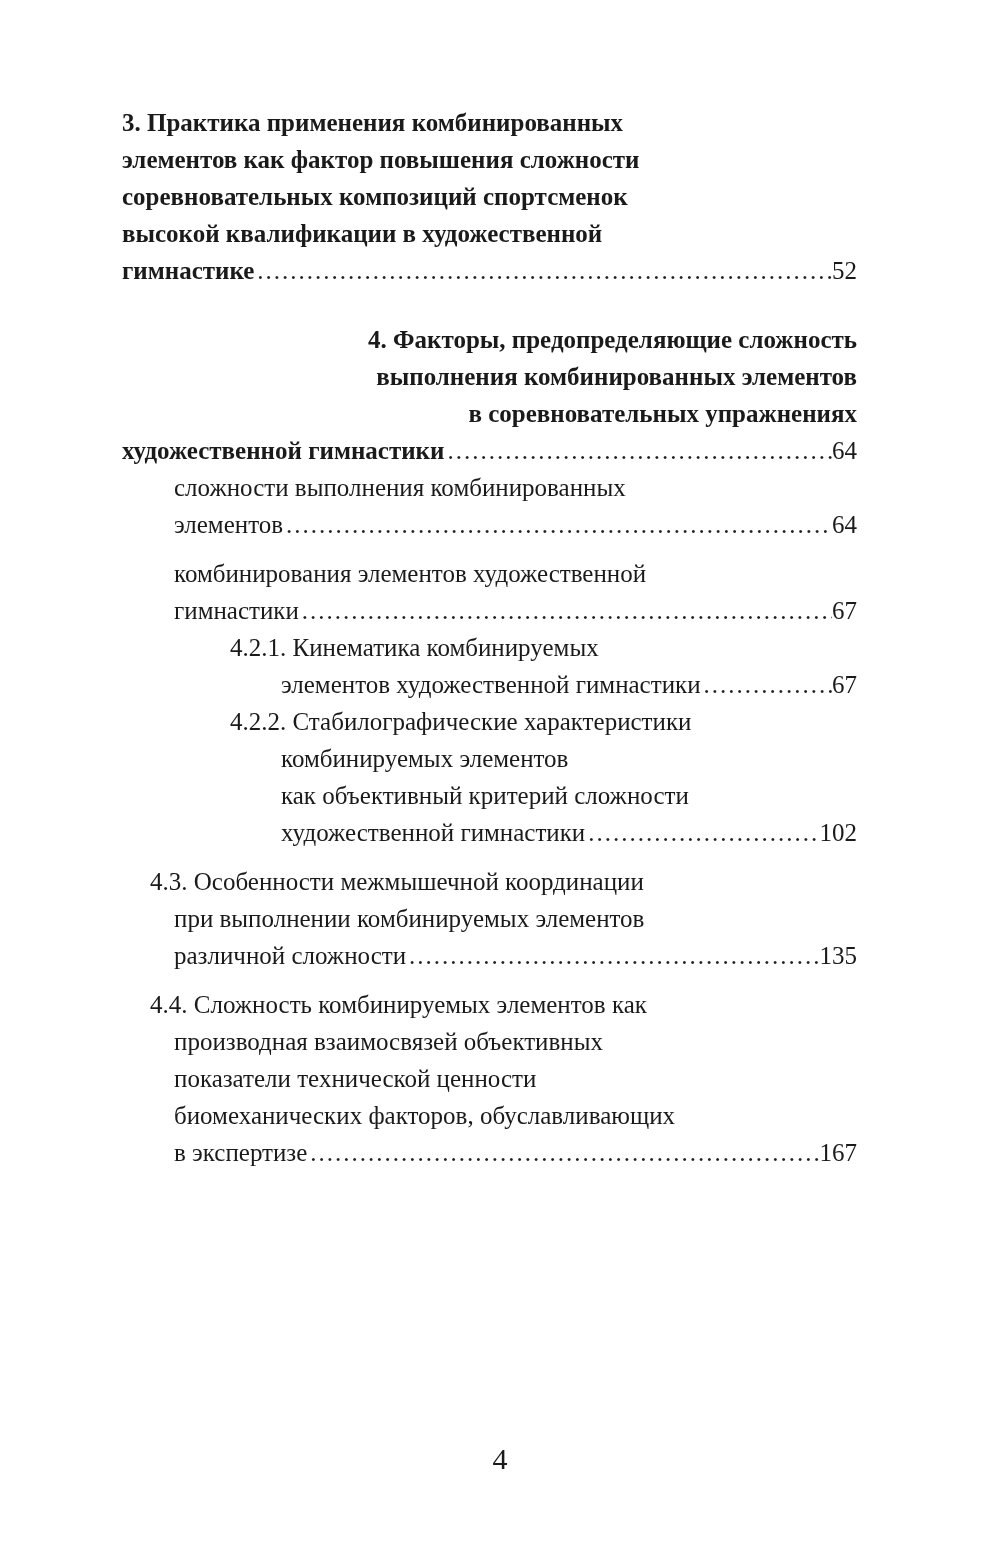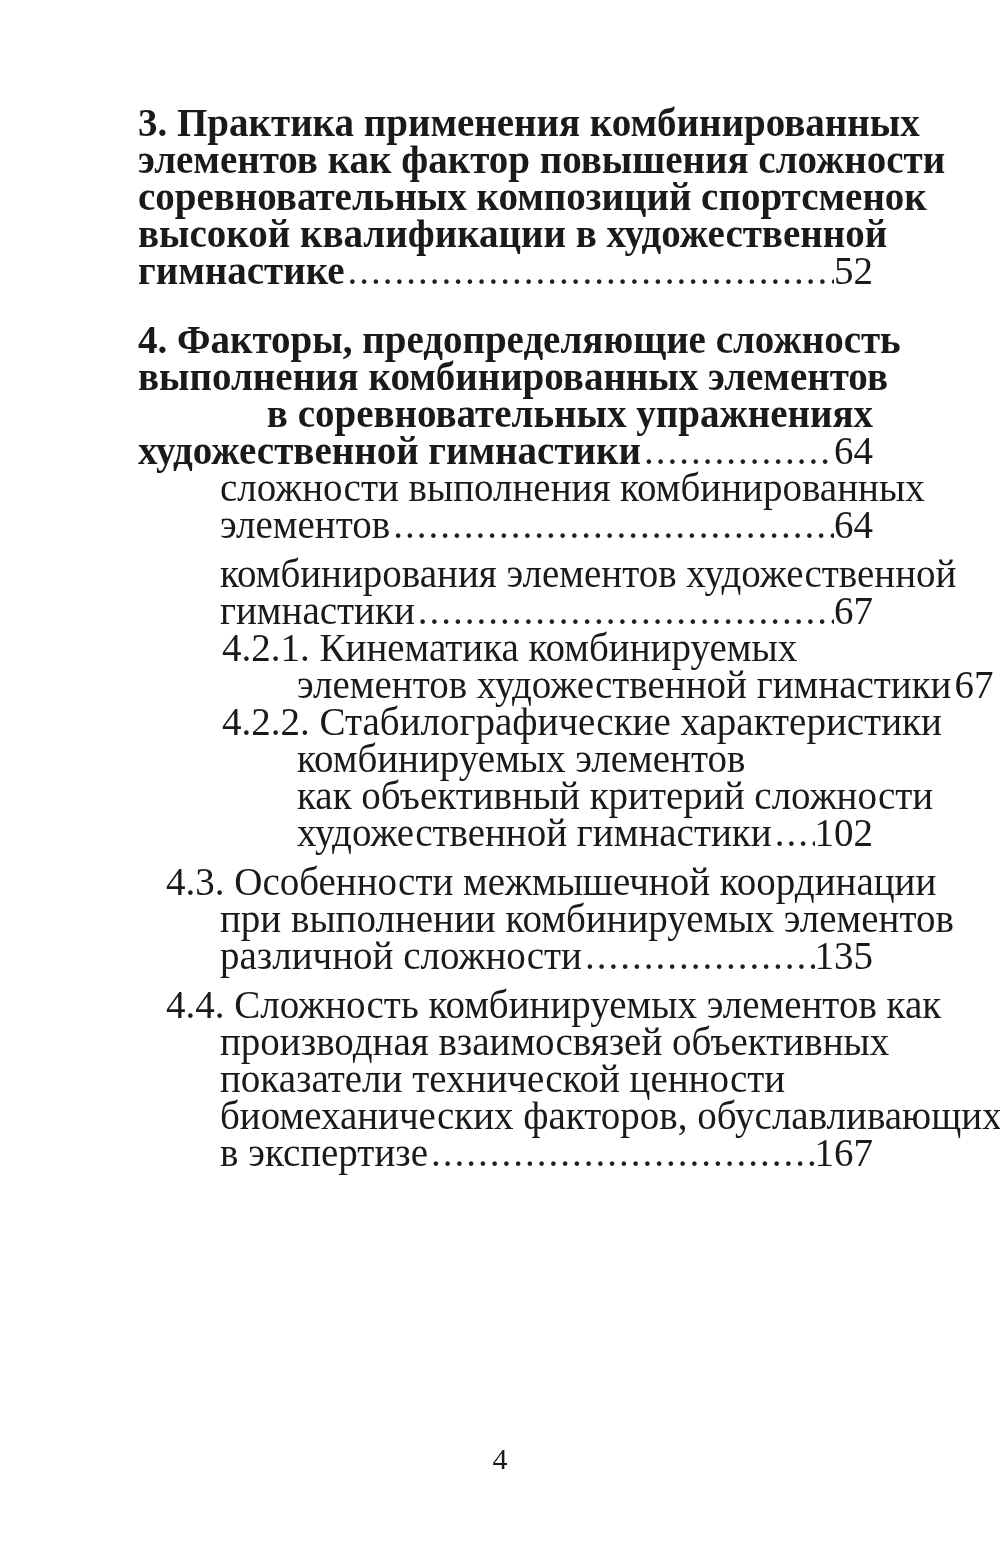--- a/index.html
+++ b/index.html
@@ -15,41 +15,41 @@
     position: relative;
     overflow: hidden;
   }
   .page {
     position: absolute;
     inset: 0;
     background: #ffffff;
   }
   .toc {
     position: absolute;
-    left: 138px;
+    left: 122px;
     top: 104px;
     width: 735px;
-    font-size: 39px;
+    font-size: 25px;
     line-height: 37px;
   }
   .entry { margin: 0; }
   
   .entry.l0:not(:first-child) { margin-top: 32px; text-align: right; }
   .entry.l1:not(:first-child) { margin-top: 12px; }
   .entry.l1.first-child-of-section { margin-top: 0; }
 
   .line {
     white-space: nowrap;
   }
   
   .l0 .line { margin-left: 0; }
-  .l1 .line { margin-left: 82px; }
+  .l1 .line { margin-left: 52px; }
   .l1 .line.first { margin-left: 28px; }
   .l2 .line { margin-left: 159px; }
-  .l2 .line.first { margin-left: 84px; }
+  .l2 .line.first { margin-left: 108px; }
 
   .bold .line { font-weight: bold; }
   .bold .leader, .bold .pagenum { font-weight: normal; }
 
   .lastline {
     display: flex;
     align-items: baseline;
   }
   .lasttext { flex: 0 0 auto; }
   .leader {

